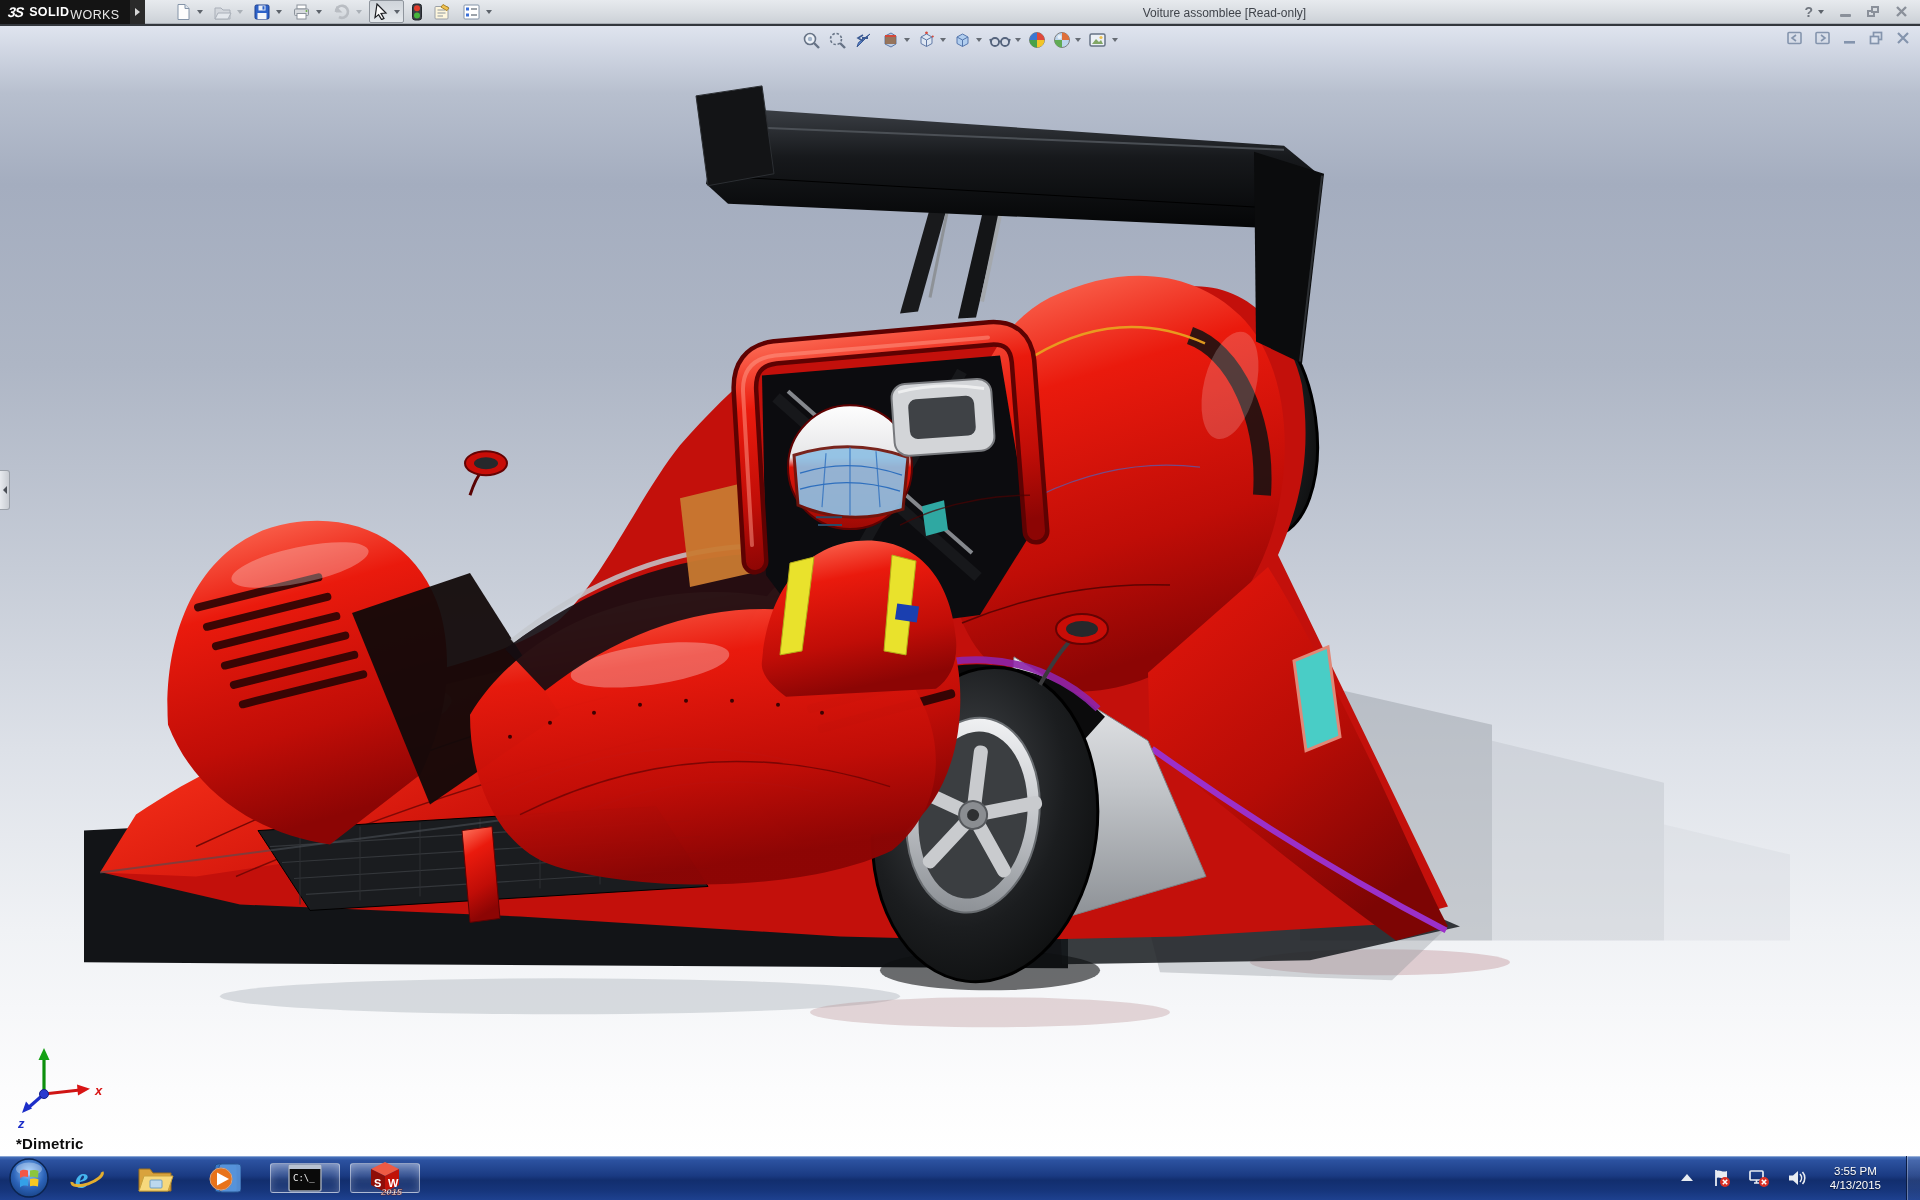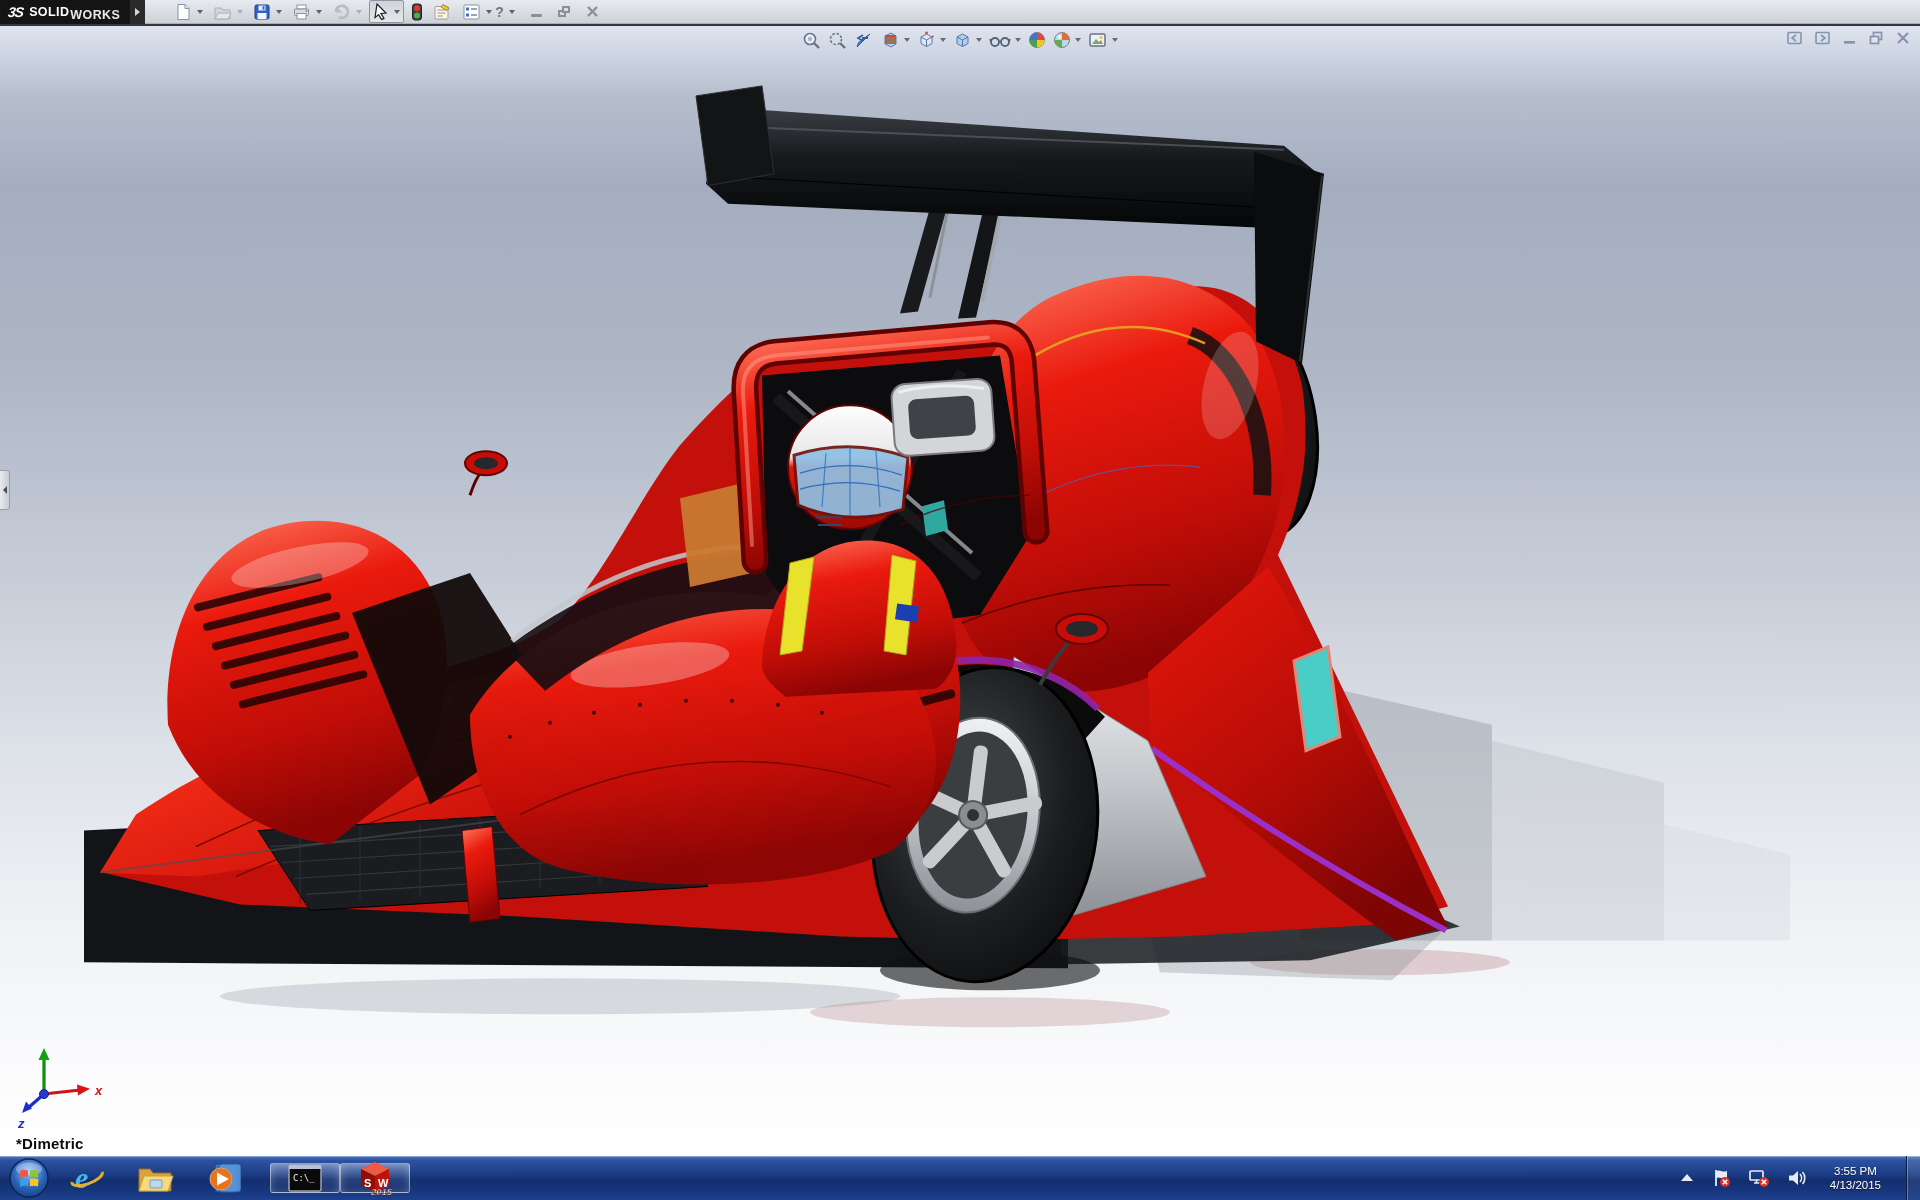--- a/index.html
+++ b/index.html
@@ -8,21 +8,21 @@
 
   
   .titlebar { position:absolute; left:0; top:0; width:1920px; height:24px;
     background:linear-gradient(180deg,#e7eaee 0%,#d9dde2 55%,#ccd1d7 100%);
     border-bottom:1px solid #a9aeb5; display:flex; align-items:center; z-index:40; }
   .logo-block { height:24px; background:#141414; display:flex; align-items:center;
     padding:0 10px 0 8px; gap:6px; }
   .logo-glyph { color:#fff; font-weight:bold; font-style:italic; font-size:14px;
     transform:skewX(-6deg); letter-spacing:-1px; }
   .logo-bold { color:#ffffff; font-weight:bold; font-size:12.5px; letter-spacing:.4px; }
-  .logo-light { color:#e8e8e8; font-weight:bold; font-size:12.5px; letter-spacing:.4px; margin-left:-5px;margin-top:6px;}
+  .logo-light { color:#e8e8e8; font-weight:normal; font-size:12.5px; letter-spacing:.4px; margin-left:-5px;margin-top:6px;}
   .logo-chip { width:15px; height:24px; background:#2a2a2a; display:flex; align-items:center;
     justify-content:center; }
   .logo-chip .tri { width:0;height:0;border-left:5px solid #d8d8d8;border-top:4px solid transparent;
     border-bottom:4px solid transparent; }
   .tb-tools { display:flex; align-items:center; margin-left:26px; gap:4px; }
   .tool-btn { display:flex; align-items:center; gap:3px; padding:2px 3px; border-radius:2px; }
   .tool-btn.sunken { border:1px solid #8f959d; background:linear-gradient(#cfd4da,#e4e8ec); }
   .caret { width:0; height:0; border-top:4px solid #5d636b; border-left:3.5px solid transparent;
     border-right:3.5px solid transparent; margin-left:2px; }
   .caret.dim { border-top-color:#aab0b7; }
@@ -61,21 +61,21 @@
   .triad { position:absolute; left:10px; bottom:26px; }
 
   
   .taskbar { position:absolute; left:0; top:1156px; width:1920px; height:44px;
     background:linear-gradient(180deg,#4d79c1 0%,#2c52a0 10%,#1a3a82 45%,#122e6e 55%,#16357b 78%,#1e4190 100%);
     display:flex; align-items:center; z-index:50; box-shadow:inset 0 1px 0 rgba(255,255,255,.35); }
   .start-orb { width:42px; height:42px; margin:0 16px 0 8px; display:flex; align-items:center;
     justify-content:center; }
   .tb-icon { width:42px; height:42px; margin-right:26px; display:flex; align-items:center;
     justify-content:center; }
-  .tb-app { width:70px; height:30px; margin-right:0; border-radius:3px;
+  .tb-app { width:70px; height:30px; margin-right:10px; border-radius:3px;
     border:1px solid rgba(255,255,255,.5);
     background:linear-gradient(180deg,rgba(255,255,255,.32),rgba(255,255,255,.10) 50%,rgba(10,25,70,.18));
     box-shadow:inset 0 0 8px rgba(255,255,255,.25);
     display:flex; align-items:center; justify-content:center; }
   .tray { margin-left:auto; display:flex; align-items:center; gap:17px; padding-right:0; }
   .clock { text-align:center; color:#fff; font-size:11.5px; line-height:14px;
     text-shadow:0 1px 1px rgba(0,0,0,.6); margin-left:6px; }
   .show-desktop { width:14px; height:44px; margin-left:8px;
     border-left:1px solid #0a1c44; box-shadow:inset 1px 0 0 rgba(255,255,255,.3);
     background:linear-gradient(180deg,rgba(255,255,255,.14),rgba(255,255,255,.03)); }
@@ -157,20 +157,23 @@
       <svg width="19" height="18">
         <rect x="2" y="2" width="15" height="14" rx="1" fill="#fff" stroke="#8494a8"></rect>
         <rect x="4" y="4.5" width="3" height="3" fill="#3a6fd8"></rect>
         <rect x="4" y="10.5" width="3" height="3" fill="#3a6fd8"></rect>
         <path d="M9,6 h6 M9,12 h6" stroke="#7d858f" stroke-width="1.4"></path>
       </svg>
         <i class="caret"></i>
     </div>
   </div>
 
+  <div class="title-area">
+    <span class="doc-title">Voiture assomblee [Read-only]</span>
+  </div>
 
   <div class="win-ctrls">
     <span style="display:flex;align-items:center;gap:3px;">
       <span class="help-glyph">?</span>
       <i class="caret"></i>
     </span>
     <span class="mini-bar" style="margin-top:8px;"></span>
     <span class="restore-sq">
         <i class="b"></i>
         <i class="f"></i>

